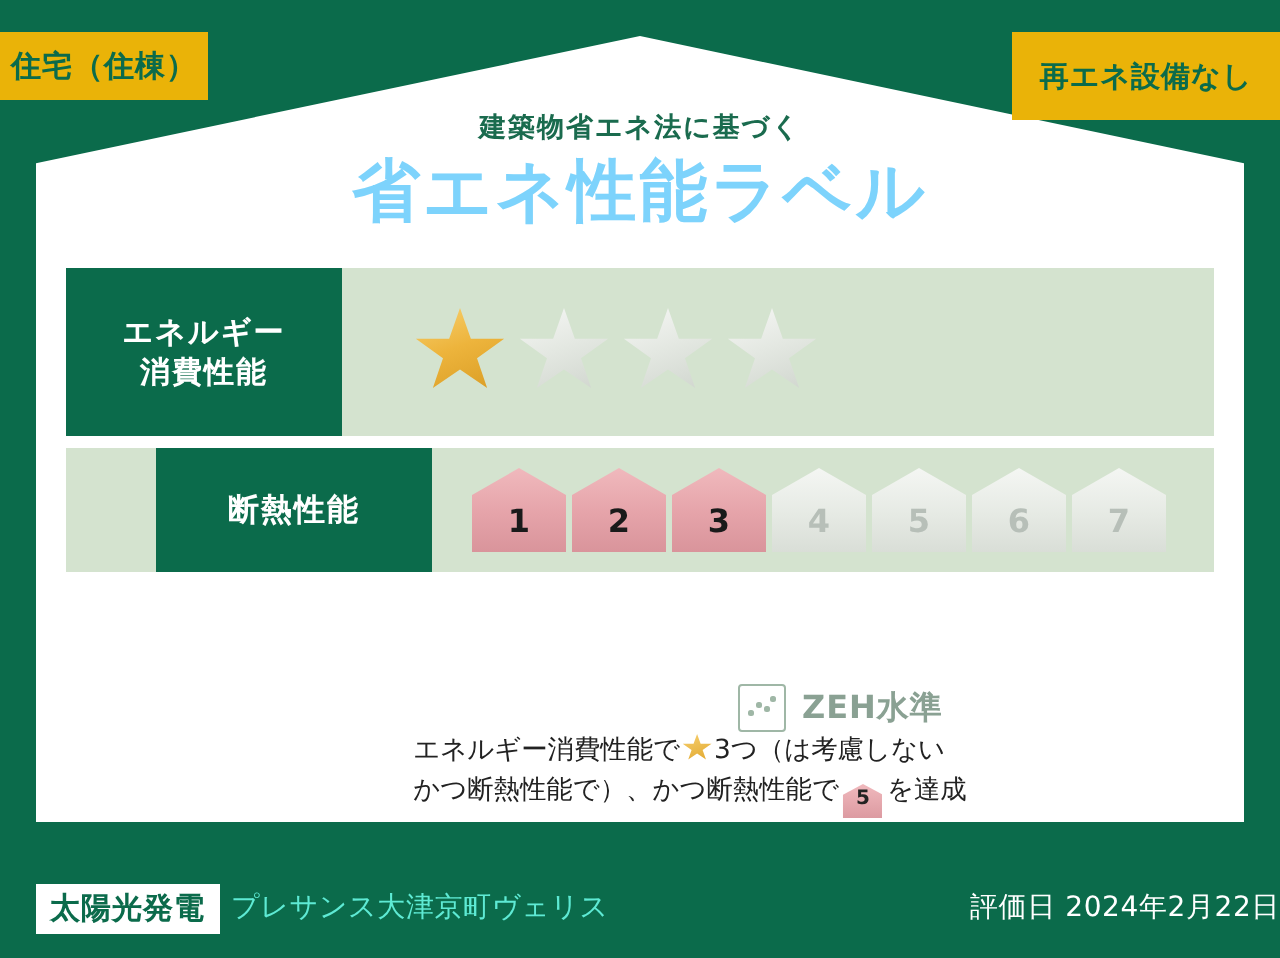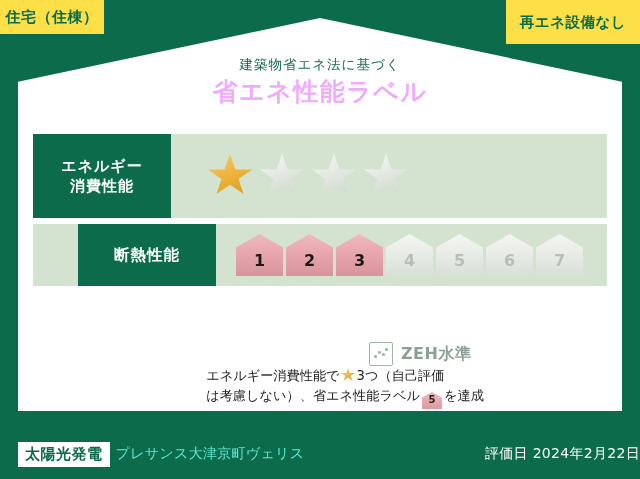--- a/index.html
+++ b/index.html
@@ -7,22 +7,22 @@
     width:640px;height:479px;
     background:#0b6b4b;
     font-family:"DejaVu Sans","Liberation Sans",sans-serif;
     overflow:hidden;
     position:relative;
   }
   .label-root{position:absolute;inset:0;background:#0b6b4b;}
 
   
   .corner-tag{
-    position:absolute;top:0;
-    background:#fde047;color:#0b6b4b;
+    position:absolute;top:16px;
+    background:#eab308;color:#0b6b4b;
     font-weight:bold;font-size:15px;
     display:flex;align-items:center;justify-content:center;
     letter-spacing:0.5px;
     z-index:6;
   }
   .corner-tag.left{left:0;width:104px;height:34px;}
   .corner-tag.right{right:0;width:134px;height:44px;font-size:14.5px;}
 
   
   .house-card{
@@ -31,25 +31,25 @@
     background:#ffffff;
     clip-path:polygon(0% 16.2%, 50% 0%, 100% 16.2%, 100% 100%, 0% 100%);
     z-index:3;
   }
 
   
   .title-wrap{
     position:absolute;left:0;right:0;top:58px;text-align:center;z-index:4;
   }
   .title-sub{
-    color:#1a6b4e;font-size:13.5px;font-weight:normal;letter-spacing:1px;
+    color:#1a6b4e;font-size:13.5px;font-weight:bold;letter-spacing:1px;
     line-height:1;margin:0 0 7px 0;
   }
   .title-main{
-    color:#f0abfc;font-size:25px;font-weight:bold;letter-spacing:1.5px;
+    color:#7dd3fc;font-size:34px;font-weight:bold;letter-spacing:1.5px;
     line-height:1;margin:0;
   }
 
   
   .rows{
     position:absolute;left:33px;top:134px;width:574px;z-index:4;
   }
   .rating-row{
     display:flex;align-items:stretch;height:84px;background:#d4e3cf;
   }
@@ -201,22 +201,22 @@
     <div class="zeh">
       <span class="zeh-icon">
         <i></i>
           <i></i>
           <i></i>
           <i></i>
       </span>
       <span class="zeh-text">ZEH水準</span>
     </div>
     <div class="note-body">
-      <span class="note-line"><span>エネルギー消費性能で</span><span class="inline-star"></span><span>3つ（自己評価</span></span>
-      <span class="note-line"><span>は考慮しない）、省エネ性能ラベル</span><span class="inline-house">5</span><span>を達成</span></span>
+      <span class="note-line"><span>エネルギー消費性能で</span><span class="inline-star"></span><span>3つ（は考慮しない</span></span>
+      <span class="note-line"><span>かつ断熱性能で）、かつ断熱性能で</span><span class="inline-house">5</span><span>を達成</span></span>
     </div>
   </div>
 
   <div class="footer">
     <span class="self-eval">太陽光発電</span>
     <span class="bldg-name">プレサンス大津京町ヴェリス</span>
     <span class="eval-date">評価日 2024年2月22日</span>
   </div>
 
 </div>

